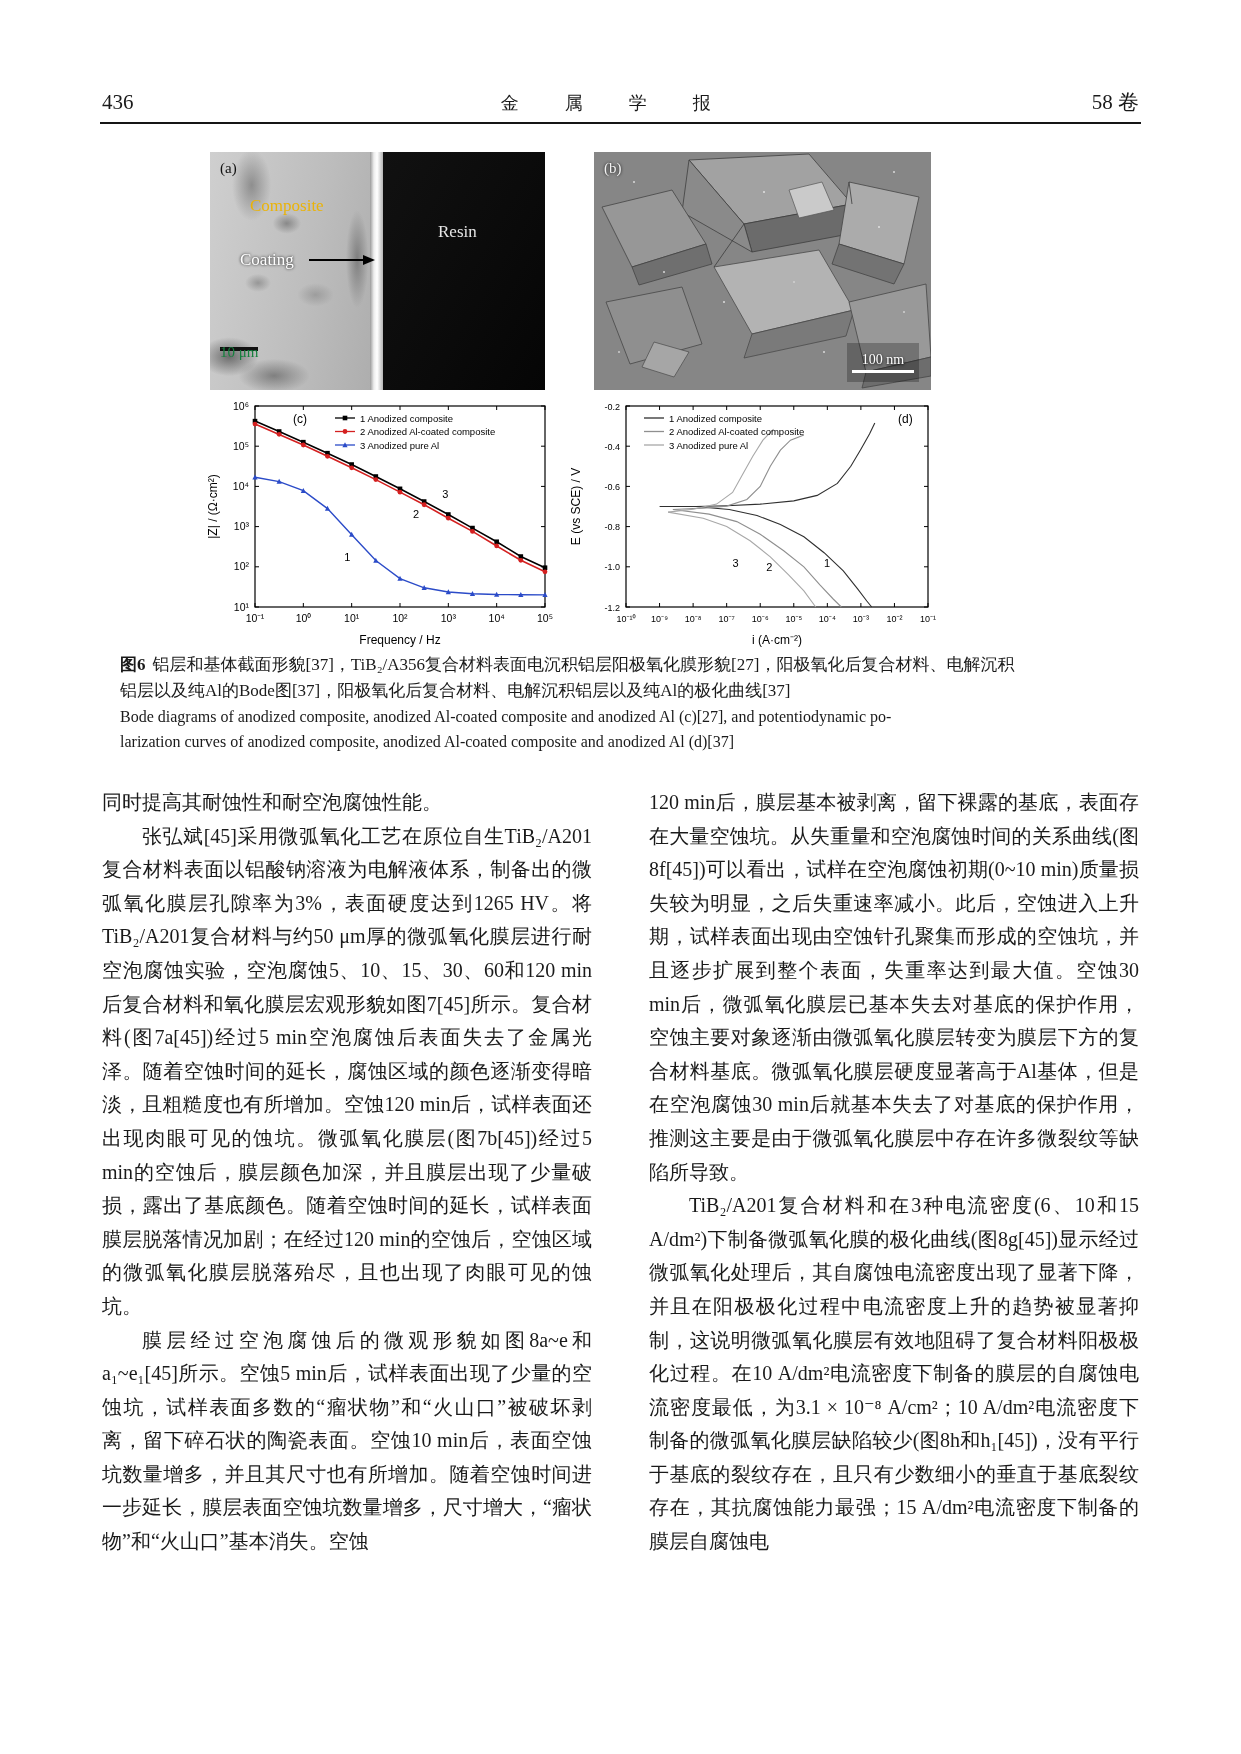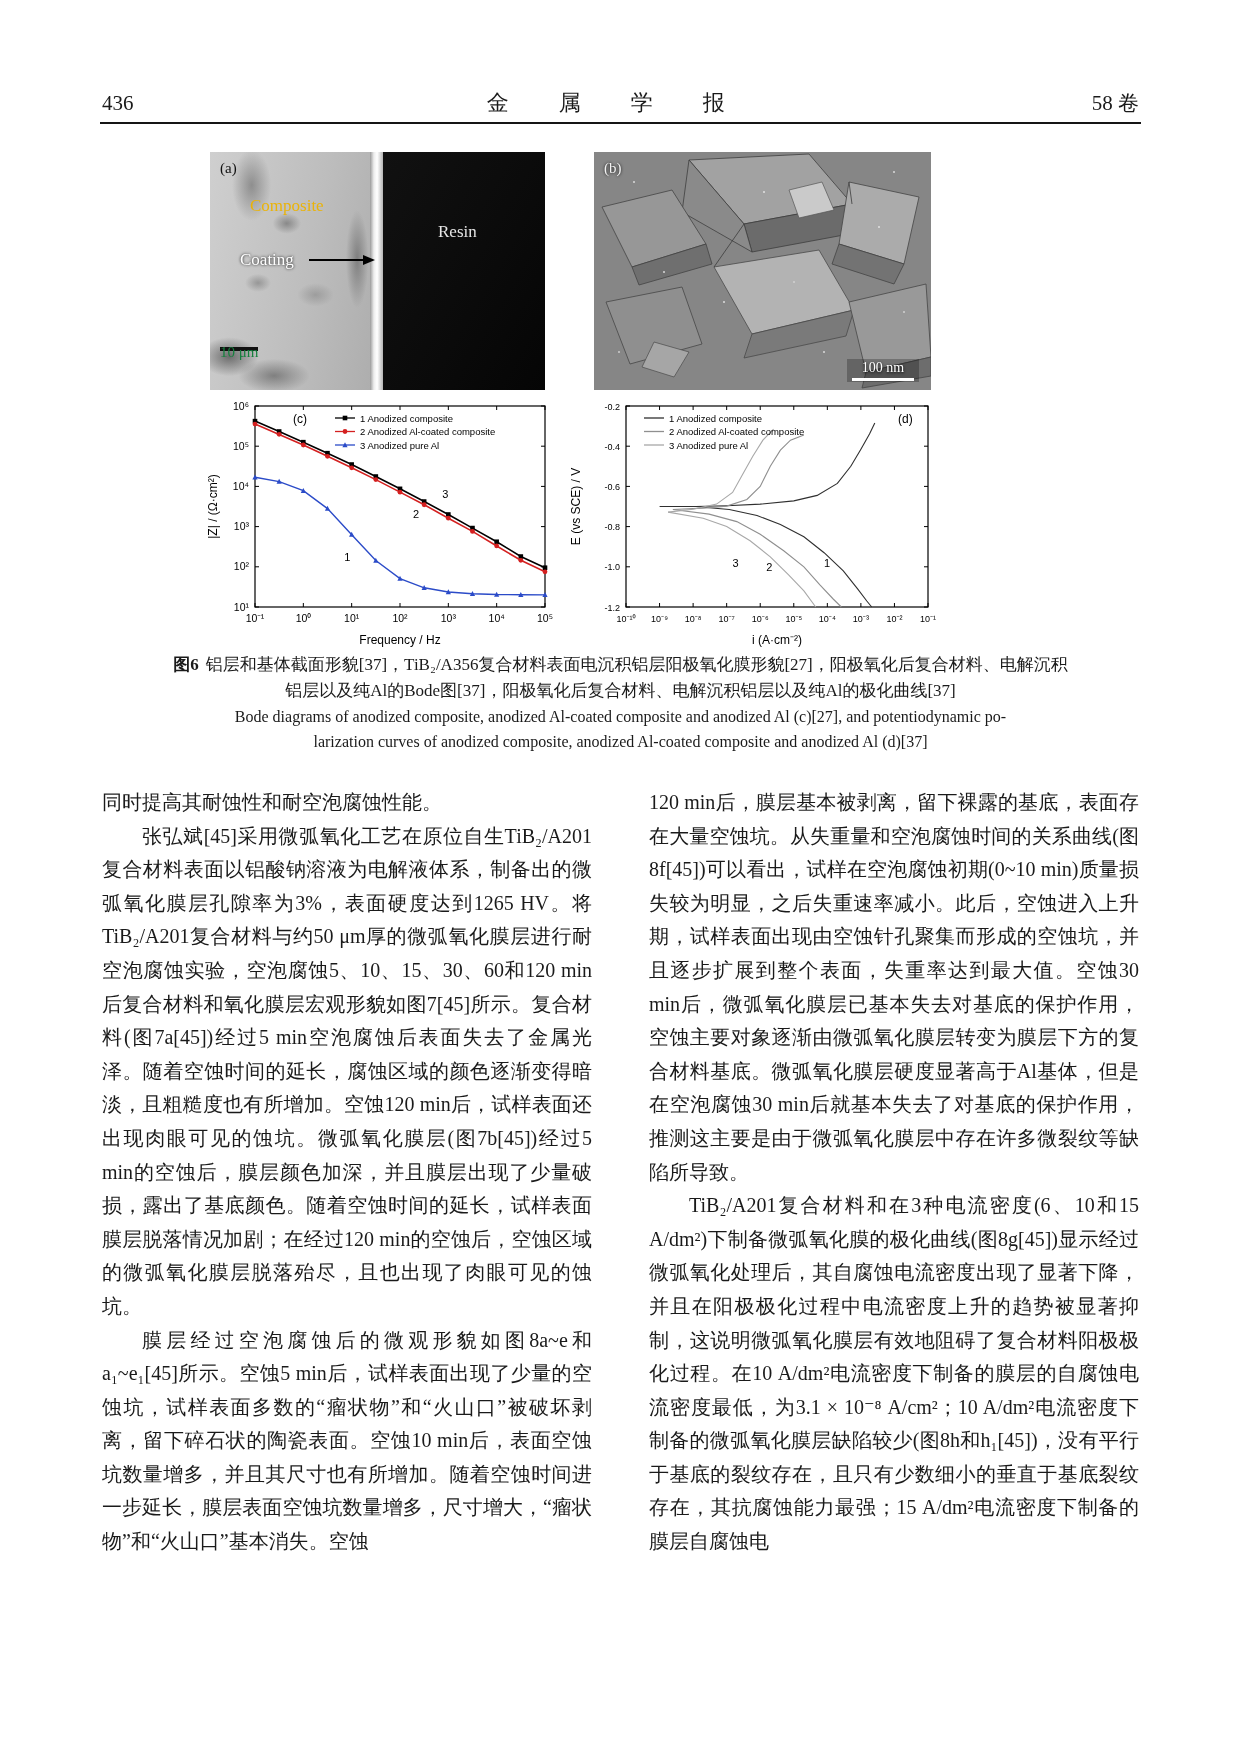--- a/index.html
+++ b/index.html
@@ -3,21 +3,21 @@
 <meta charset="utf-8">
 <style>
   *{margin:0;padding:0;box-sizing:border-box}
   html,body{background:#e9e9e9}
   .page{position:relative;width:1241px;height:1754px;margin:0 auto;background:#ffffff;
         font-family:"Liberation Serif","DejaVu Serif",serif;color:#1a1a1a;overflow:hidden}
 
   
   .pg-header{position:absolute;top:88px;left:102px;width:1037px;display:flex;
              justify-content:space-between;align-items:baseline;font-size:21px}
-  .pg-header .journal{letter-spacing:14px;font-size:22px}
+  .pg-header .journal{letter-spacing:14px;font-size:18px}
   .header-rule{position:absolute;top:122px;left:100px;width:1041px;border-top:2px solid #151515}
 
   
   .panel-a{position:absolute;left:210px;top:152px;width:335px;height:238px;overflow:hidden;background:#0b0b0b}
   .pa-composite{position:absolute;left:0;top:0;width:160px;height:238px;
     background:
       radial-gradient(ellipse 45px 30px at 12% 86%, rgba(70,70,70,.70), rgba(70,70,70,0) 65%),
       radial-gradient(ellipse 30px 55px at 26% 14%, rgba(95,95,95,.55), rgba(95,95,95,0) 65%),
       radial-gradient(ellipse 22px 16px at 48% 30%, rgba(80,80,80,.50), rgba(80,80,80,0) 65%),
       radial-gradient(ellipse 55px 26px at 40% 94%, rgba(75,75,75,.55), rgba(75,75,75,0) 65%),
@@ -35,29 +35,29 @@
   .pa-lab-coating{left:30px;top:98px;font-size:17px;color:#fff;text-shadow:0 0 3px #000}
   .pa-arrow{position:absolute;left:99px;top:101px}
   .pa-lab-resin{left:228px;top:70px;font-size:17px;color:#e6e6e6}
   .pa-scale{position:absolute;left:10px;top:192px;color:#15803d;font-size:15px}
   .pa-scale-bar{width:38px;height:4px;background:#111;margin-top:3px}
 
   
   .panel-b{position:absolute;left:594px;top:152px;width:337px;height:238px;overflow:hidden;background:#868686}
   .pb-tag{position:absolute;left:10px;top:8px;font-size:15px;color:#f2f2f2;text-shadow:0 0 3px #000}
   .pb-scale{position:absolute;right:12px;bottom:8px;text-align:center;color:#fff;font-size:14px;
-            text-shadow:0 1px 3px #000;background:rgba(0,0,0,.25);padding:1px 5px}
+            text-shadow:0 1px 3px #000;background:rgba(0,0,0,.25);padding:9px 5px}
   .pb-scale-bar{width:62px;height:3px;background:#fff;margin:2px auto 0}
 
   
   #chart-bode{position:absolute;left:203px;top:396px}
   #chart-polar{position:absolute;left:566px;top:396px}
 
   
-  .caption{position:absolute;left:120px;top:652px;width:1001px;text-align:center}
+  .caption{position:absolute;left:120px;top:652px;width:1001px;text-align:left}
   .cap-zh{font-size:17px;line-height:26px}
   .cap-en{font-size:16px;line-height:25px}
   .cap-label{font-weight:bold;margin-right:7px}
 
   
   .col{position:absolute;top:786px;width:490px;font-size:20px;line-height:33.6px;text-align:justify}
   .col-left{left:102px}
   .col-right{left:649px}
   .col p{text-indent:2em}
   .col p.noindent{text-indent:0}

